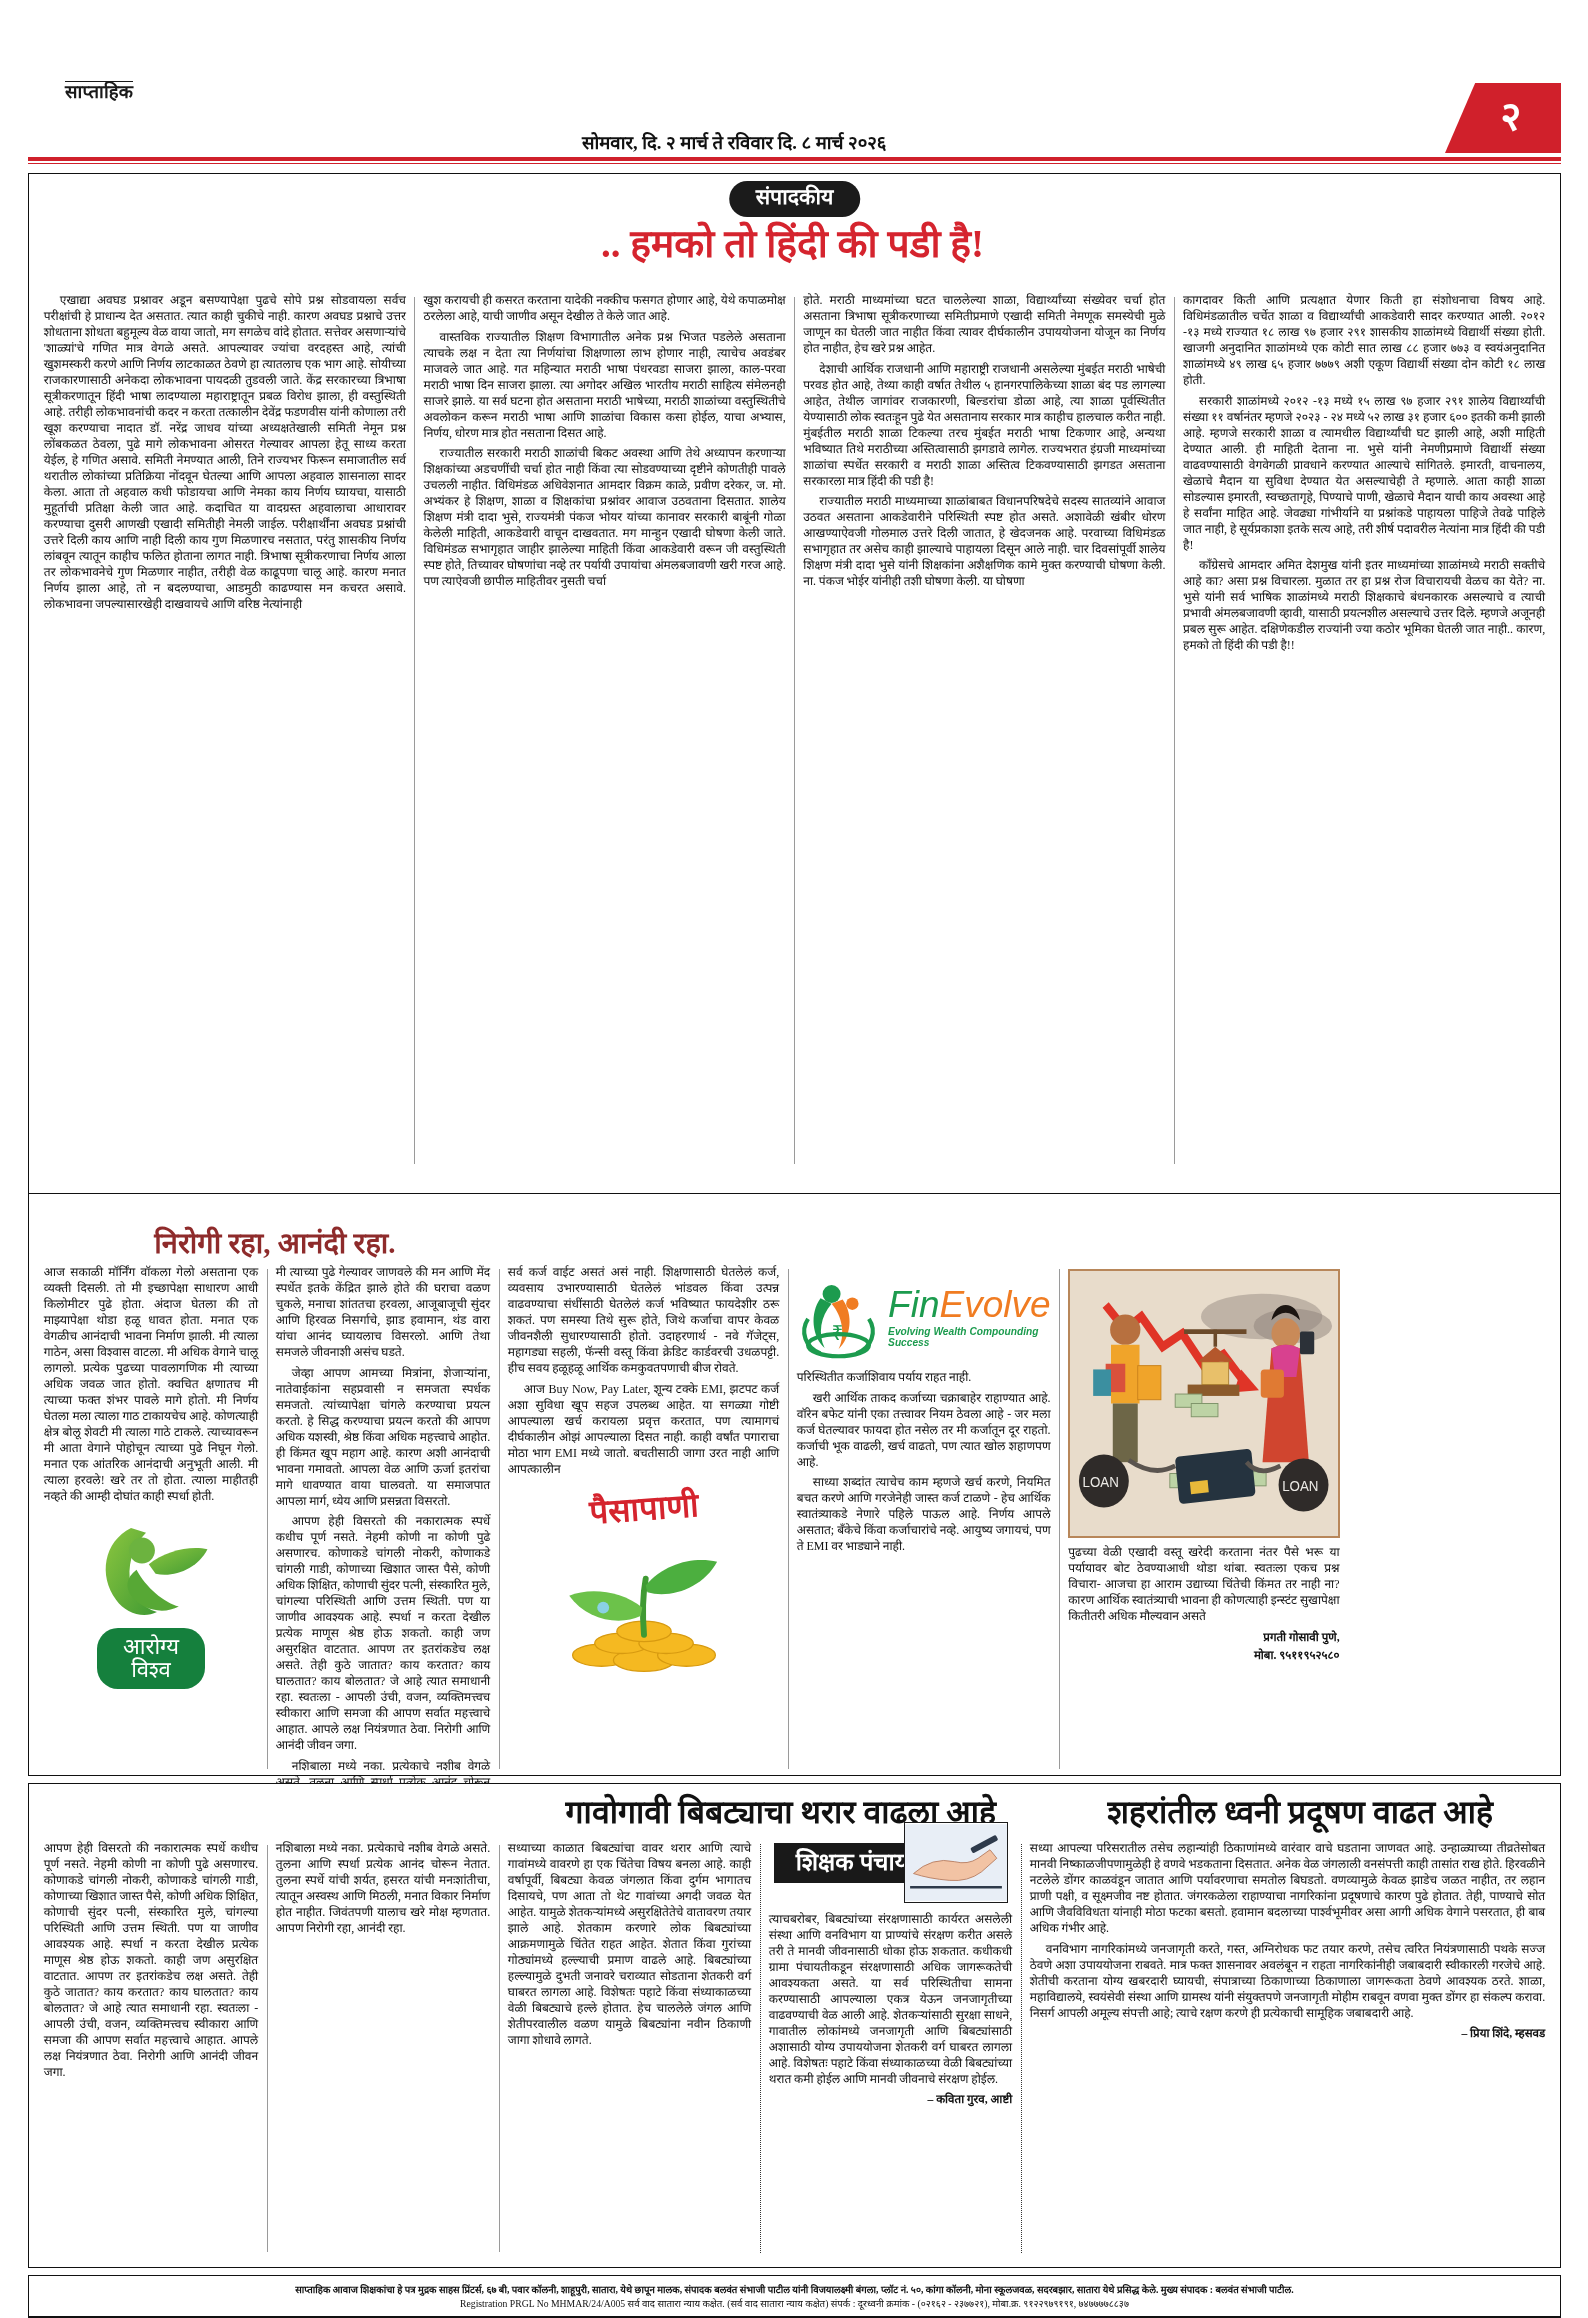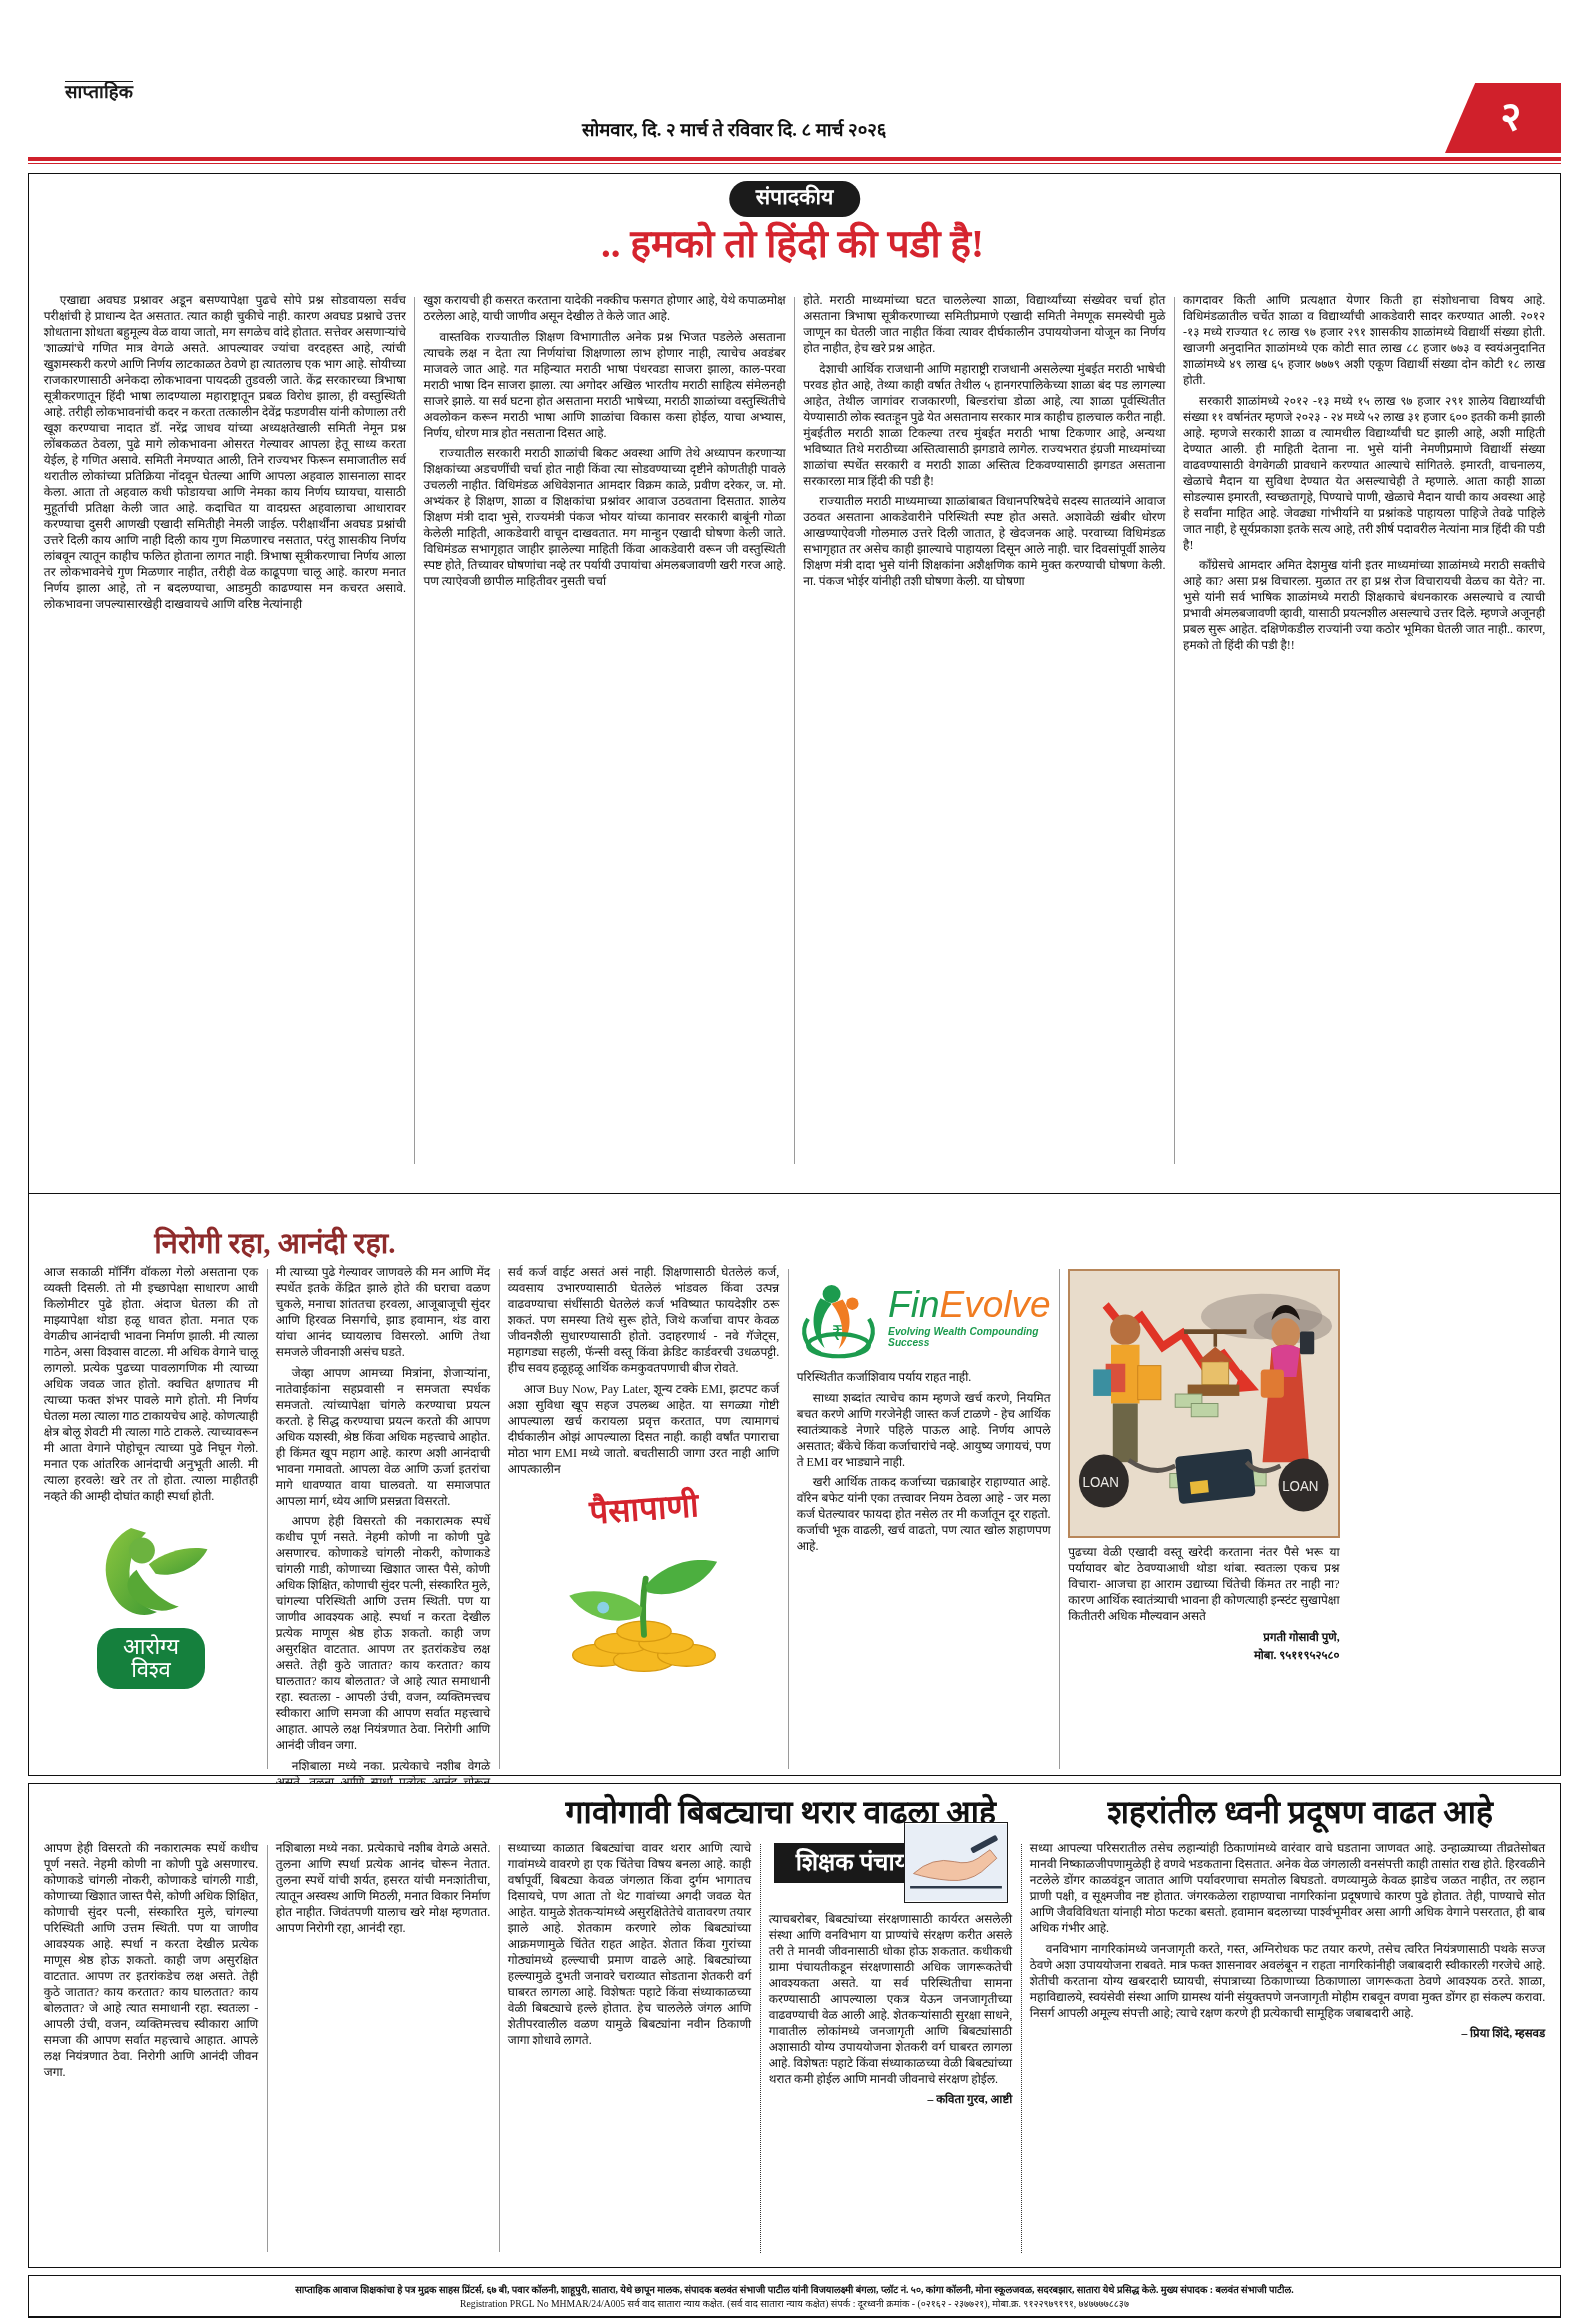--- a/index.html
+++ b/index.html
@@ -19,21 +19,21 @@
     font-family:"Liberation Serif","DejaVu Serif",serif;
     font-size:18.5px;font-weight:700;color:#1a1a1a;letter-spacing:0.2px;
     border-top:1.9px solid #1a1a1a;display:inline-block;padding-top:0.9px;line-height:1;
   }
   .mast-title{
     font-family:"Liberation Serif","DejaVu Serif",serif;
     font-size:50px;font-weight:700;color:#141414;line-height:1;
     margin-top:2.8px;letter-spacing:0.5px;white-space:nowrap;
   }
   .mast-date{
-    position:absolute;left:582px;top:116px;
+    position:absolute;left:582px;top:129px;
     font-family:"Liberation Serif","DejaVu Serif",serif;
     font-size:18.5px;font-weight:700;color:#111;white-space:nowrap;
   }
   .pagenum-wrap{position:absolute;right:28px;top:83px;width:116px;height:70px;}
   .pagenum-shape{
     width:100%;height:100%;background:#d0202b;
     clip-path:polygon(26% 0,100% 0,100% 100%,0 100%);
     display:flex;align-items:center;justify-content:center;
   }
   .pagenum-text{
@@ -293,22 +293,22 @@
             <text x="50" y="92" font-family="'Liberation Serif',serif" font-size="30" fill="#1c9b4e">₹</text>
           </svg>
           <div>
             <div class="fin-word">
               <span class="fin">Fin</span><span class="evolve">Evolve</span>
             </div>
             <div class="fin-tag">Evolving Wealth Compounding Success</div>
           </div>
         </div>
         <p class="body noind">परिस्थितीत कर्जाशिवाय पर्याय राहत नाही.</p>
+        <p class="body">खरी आर्थिक ताकद कर्जाच्या चक्राबाहेर राहाण्यात आहे. वॉरेन बफेट यांनी एका तत्त्वावर नियम ठेवला आहे - जर मला कर्ज घेतल्यावर फायदा होत नसेल तर मी कर्जातून दूर राहतो. कर्जाची भूक वाढली, खर्च वाढतो, पण त्यात खोल शहाणपण आहे.</p>
         <p class="body">साध्या शब्दांत त्याचेच काम म्हणजे खर्च करणे, नियमित बचत करणे आणि गरजेनेही जास्त कर्ज टाळणे - हेच आर्थिक स्वातंत्र्याकडे नेणारे पहिले पाऊल आहे. निर्णय आपले असतात; बँकेचे किंवा कर्जाचारांचे नव्हे. आयुष्य जगायचं, पण ते EMI वर भाड्याने नाही.</p>
-        <p class="body">खरी आर्थिक ताकद कर्जाच्या चक्राबाहेर राहाण्यात आहे. वॉरेन बफेट यांनी एका तत्त्वावर नियम ठेवला आहे - जर मला कर्ज घेतल्यावर फायदा होत नसेल तर मी कर्जातून दूर राहतो. कर्जाची भूक वाढली, खर्च वाढतो, पण त्यात खोल शहाणपण आहे.</p>
       </div>
       <div class="vdiv"></div>
 
       <div class="col" style="flex:0 0 288px;">
         <div class="loan-pic">
           <svg class="loan-svg" viewBox="0 0 300 280" preserveAspectRatio="none">
             <rect width="300" height="280" fill="#e8dccb"></rect>
             <ellipse cx="215" cy="48" rx="68" ry="24" fill="#9d9188" opacity=".55"></ellipse>
             <ellipse cx="250" cy="58" rx="44" ry="18" fill="#8d8279" opacity=".5"></ellipse>
             <polyline points="40,36 62,62 80,48 104,80 126,66 150,100 172,88 196,118" fill="none" stroke="#e03427" stroke-width="9"></polyline>

